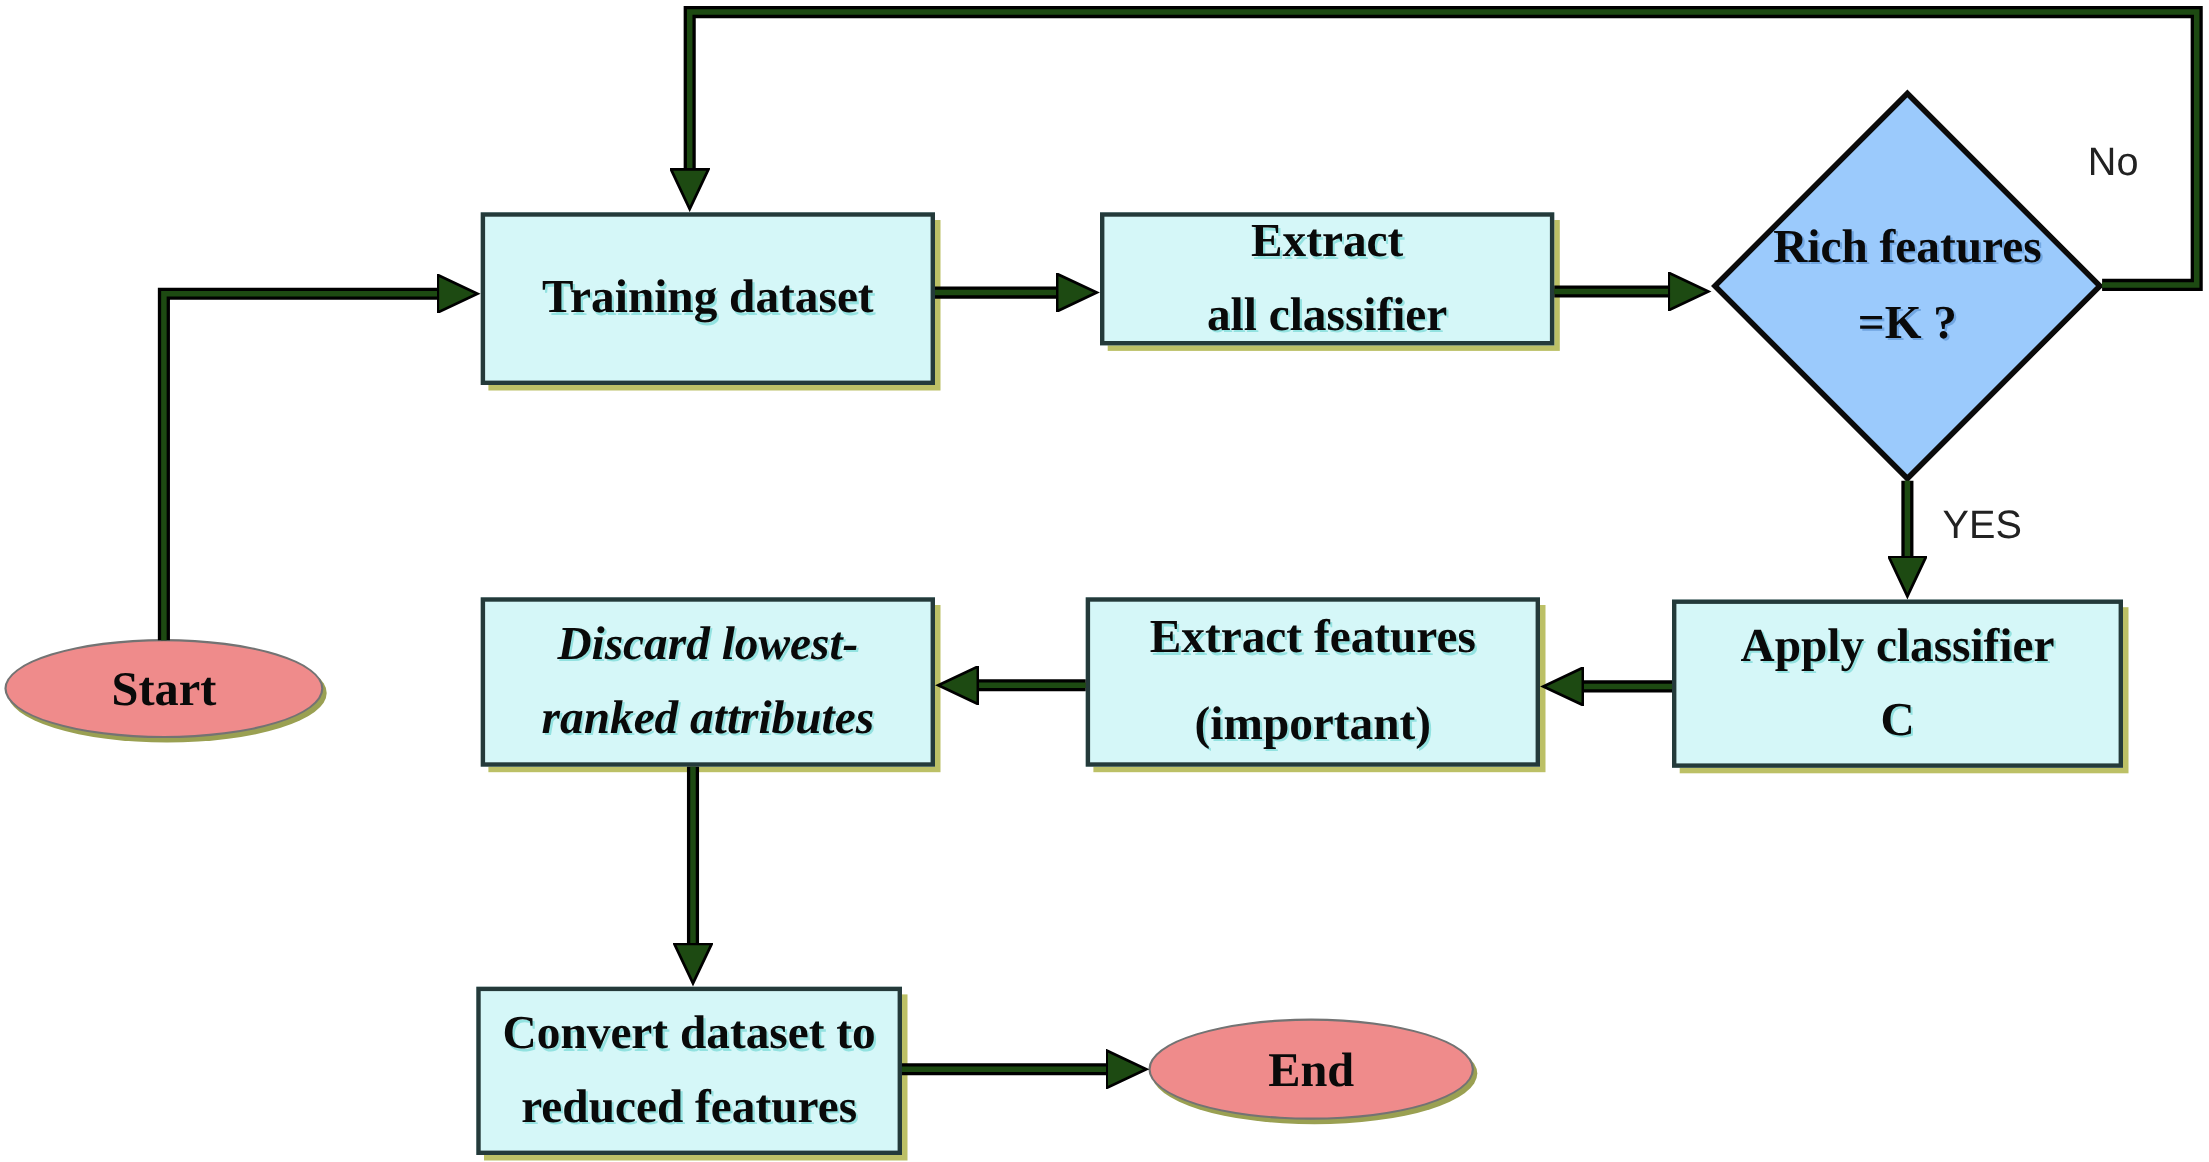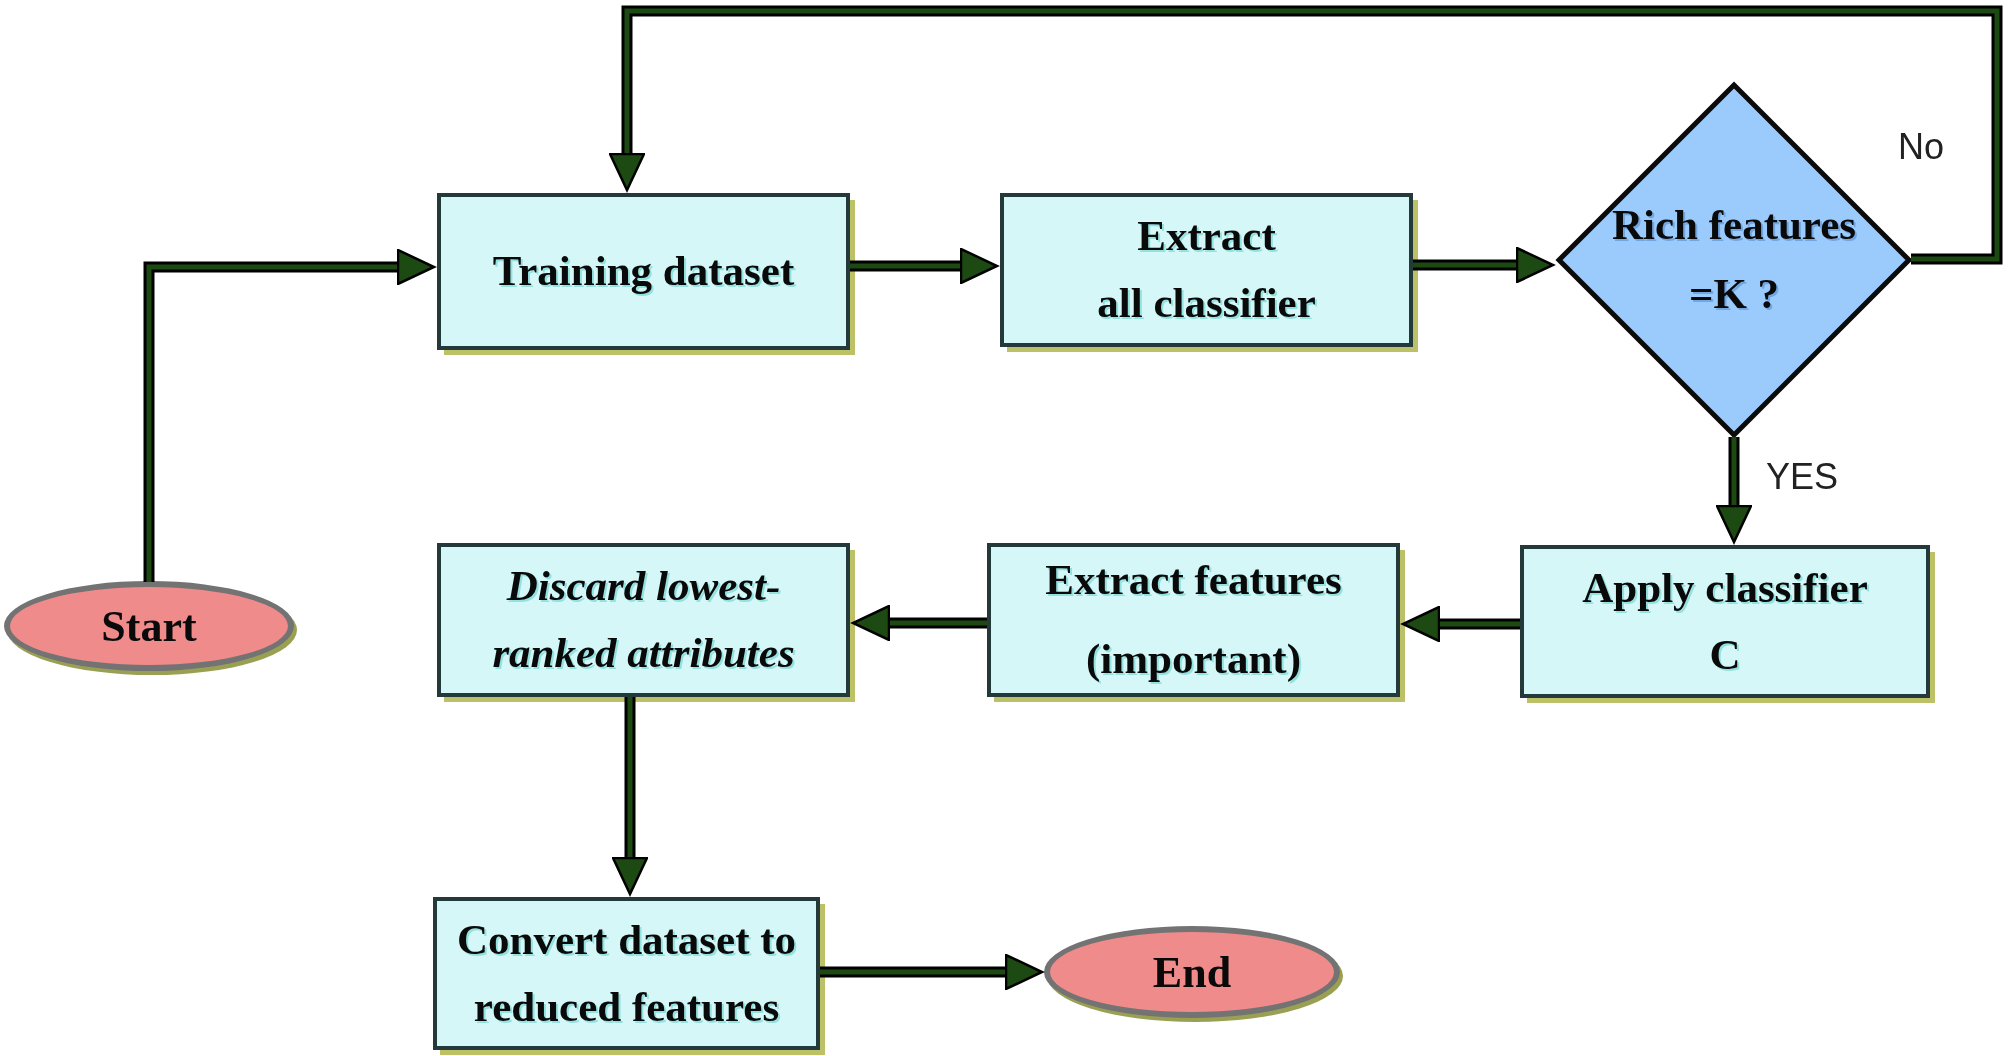--- a/index.html
+++ b/index.html
@@ -21,21 +21,21 @@
   }
   .process{
     background:#d5f7f8;
     border:4px solid #243a3a;
     box-shadow:6px 6px 0 -1px #bcc066;
     font-size:43px;line-height:1.55;
     text-shadow:2px 2px 0 rgba(64,200,195,.45);
   }
   .terminator{
     background:#ef8b8b;
-    border:6px solid #737373;
+    border:2px solid #737373;
     border-radius:50%;
     font-size:44px;
     box-shadow:3px 4px 0 #9aa052;
   }
   .diamond-label{
     position:absolute;
     display:flex;flex-direction:column;
     align-items:center;justify-content:center;
     text-align:center;
     font-weight:bold;color:#0a0a0a;
@@ -51,21 +51,21 @@
   }
   svg.overlay{
     position:absolute;left:0;top:0;
     z-index:3;pointer-events:none;
   }
   .edge-under{fill:none;stroke:#000000;stroke-width:11;}
   .edge-line{fill:none;stroke:#1d4a12;stroke-width:5;}
 
   #node-start{left:4px;top:581px;width:290px;height:90px;}
   #node-training{left:437px;top:193px;width:413px;height:157px;}
-  #node-extract-all{left:1000px;top:193px;width:413px;height:154px;}
+  #node-extract-all{left:1000px;top:193px;width:413px;height:121px;}
   #node-apply{left:1520px;top:545px;width:410px;height:153px;}
   #node-extract-features{left:987px;top:543px;width:413px;height:154px;gap:12px;}
   #node-discard{left:437px;top:543px;width:413px;height:154px;font-style:italic;}
   #node-convert{left:433px;top:897px;width:387px;height:153px;font-family:Liberation Serif, serif;}
   #node-end{left:1044px;top:926px;width:296px;height:92px;}
   #diamond-label{left:1559px;top:85px;width:350px;height:350px;}
   #label-no{left:1898px;top:126px;font-size:36px;}
   #label-yes{left:1766px;top:456px;font-size:36px;}
 </style>
 </head>

